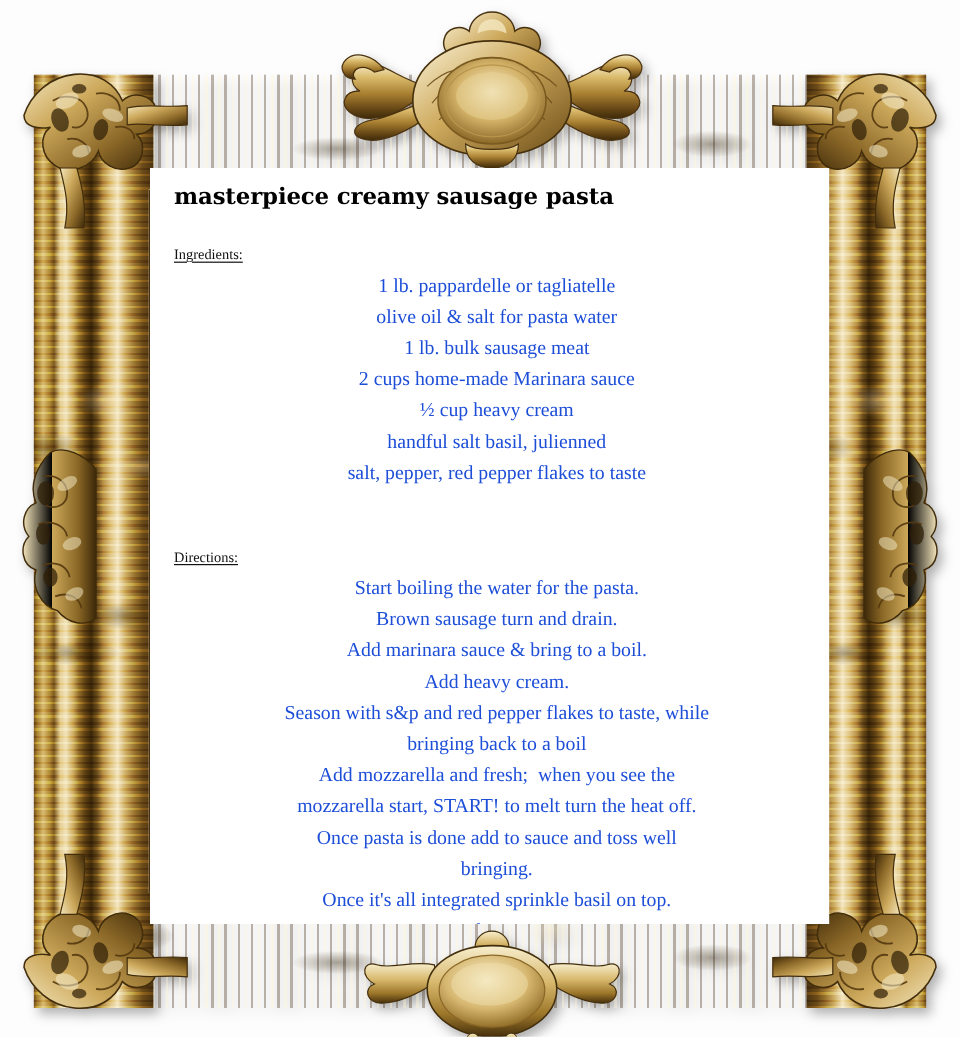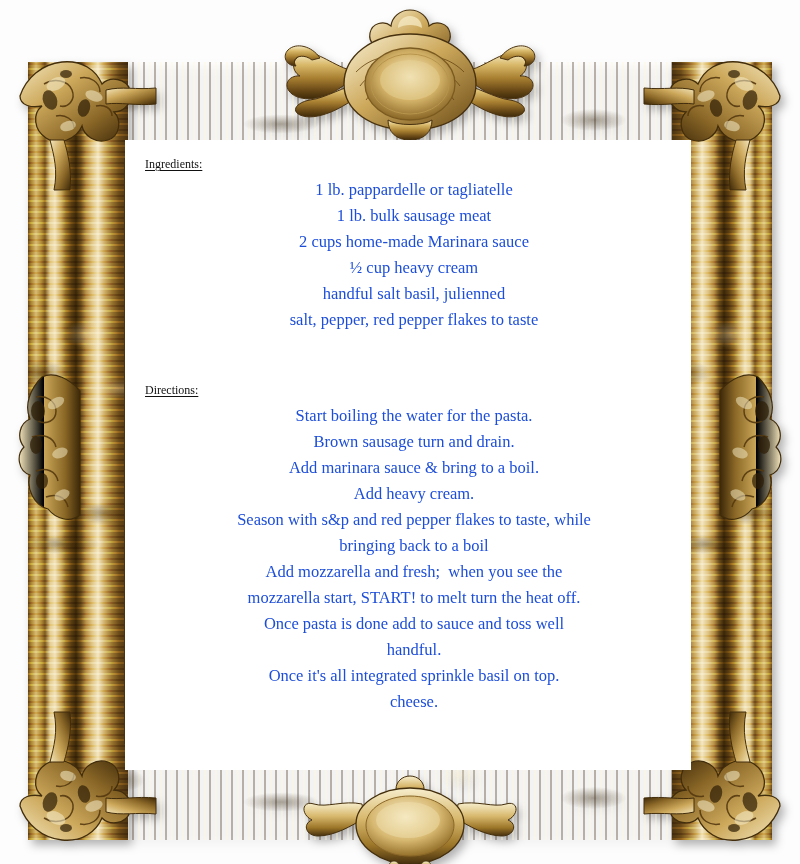--- a/index.html
+++ b/index.html
@@ -510,44 +510,46 @@
           <circle cx="126" cy="92" r="5"></circle>
         </g>
       </svg>
     </div>
 
   </div>
 
   <div class="canvas">
     <div class="recipe">
 
+      <div class="recipe-title">masterpiece creamy sausage pasta</div>
 
       <div class="section-heading">Ingredients:</div>
 
       <div class="line">1 lb. pappardelle or tagliatelle</div>
+      <div class="line">olive oil &amp; salt for pasta water</div>
       <div class="line">1 lb. bulk sausage meat</div>
       <div class="line">2 cups home-made Marinara sauce</div>
       <div class="line">½ cup heavy cream</div>
       <div class="line">handful salt basil, julienned</div>
       <div class="line">salt, pepper, red pepper flakes to taste</div>
 
       <div class="gap"></div>
       <div class="gap"></div>
 
       <div class="section-heading">Directions:</div>
 
       <div class="line">Start boiling the water for the pasta.</div>
       <div class="line">Brown sausage turn and drain.</div>
       <div class="line">Add marinara sauce &amp; bring to a boil.</div>
       <div class="line">Add heavy cream.</div>
       <div class="line">Season with s&amp;p and red pepper flakes to taste, while</div>
       <div class="line">bringing back to a boil</div>
       <div class="line">Add mozzarella and fresh;  when you see the</div>
       <div class="line">mozzarella start, START! to melt turn the heat off.</div>
       <div class="line">Once pasta is done add to sauce and toss well</div>
-      <div class="line">handful.</div>
+      <div class="line">bringing.</div>
       <div class="line">Once it's all integrated sprinkle basil on top.</div>
       <div class="line">cheese.</div>
 
     </div>
   </div>
 
 </div>
 
 </body></html>

